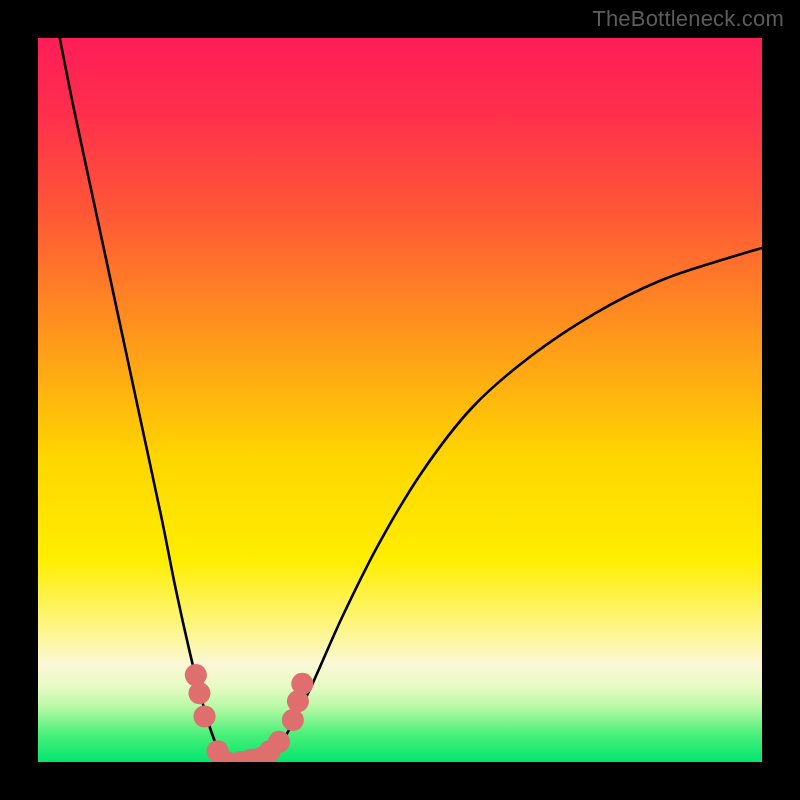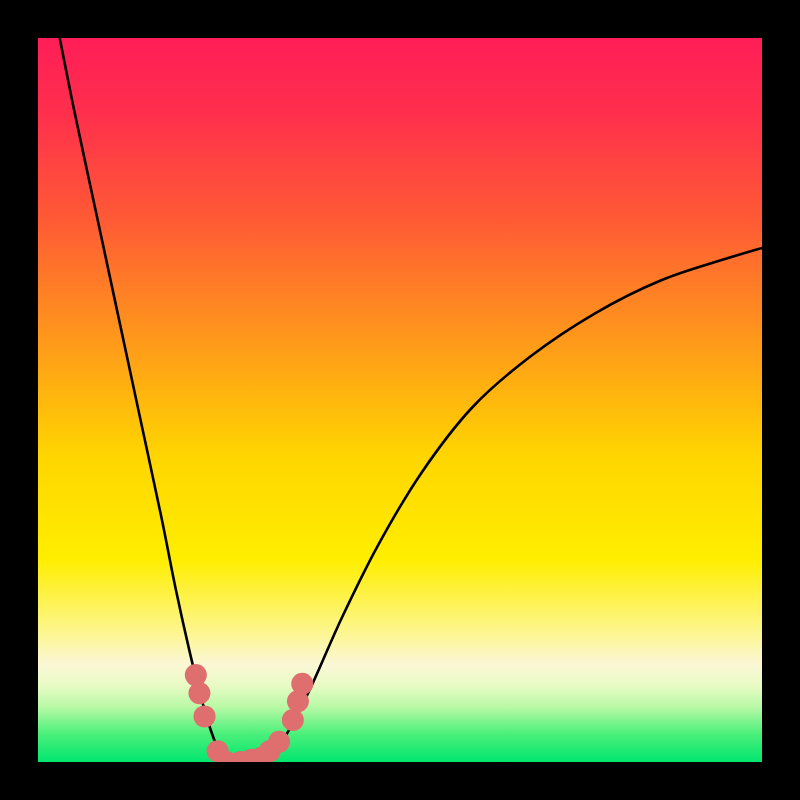--- a/index.html
+++ b/index.html
@@ -87,13 +87,14 @@
           <circle cx="213.57999999999998" cy="721.828" r="11" fill="#df6f6f"></circle>
           <circle cx="222.992" cy="719.656" r="11" fill="#df6f6f"></circle>
           <circle cx="231.68" cy="713.14" r="11" fill="#df6f6f"></circle>
           <circle cx="241.09199999999998" cy="703.728" r="11" fill="#df6f6f"></circle>
           <circle cx="254.848" cy="682.008" r="11" fill="#df6f6f"></circle>
           <circle cx="259.916" cy="663.184" r="11" fill="#df6f6f"></circle>
           <circle cx="264.26" cy="645.808" r="11" fill="#df6f6f"></circle>
         </g>
     </svg>
   </div>
+  <div class="watermark">TheBottleneck.com</div>
 </div>
 
 </body></html>

